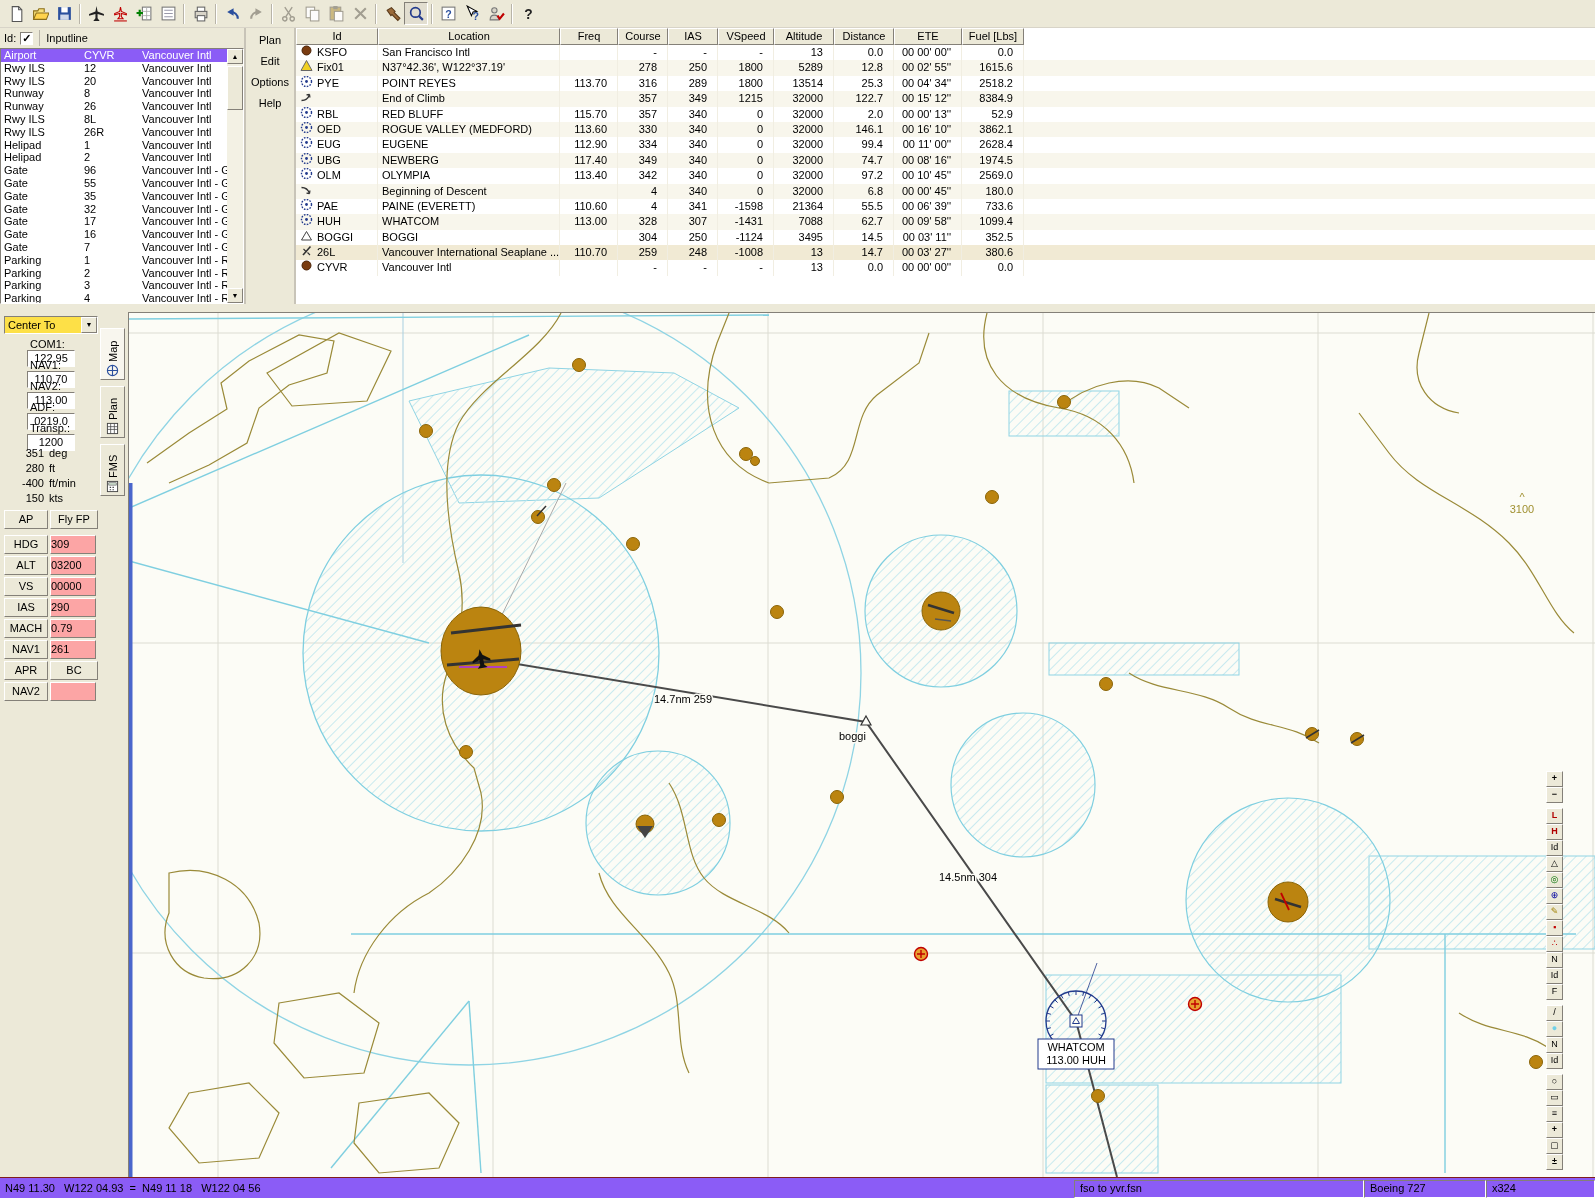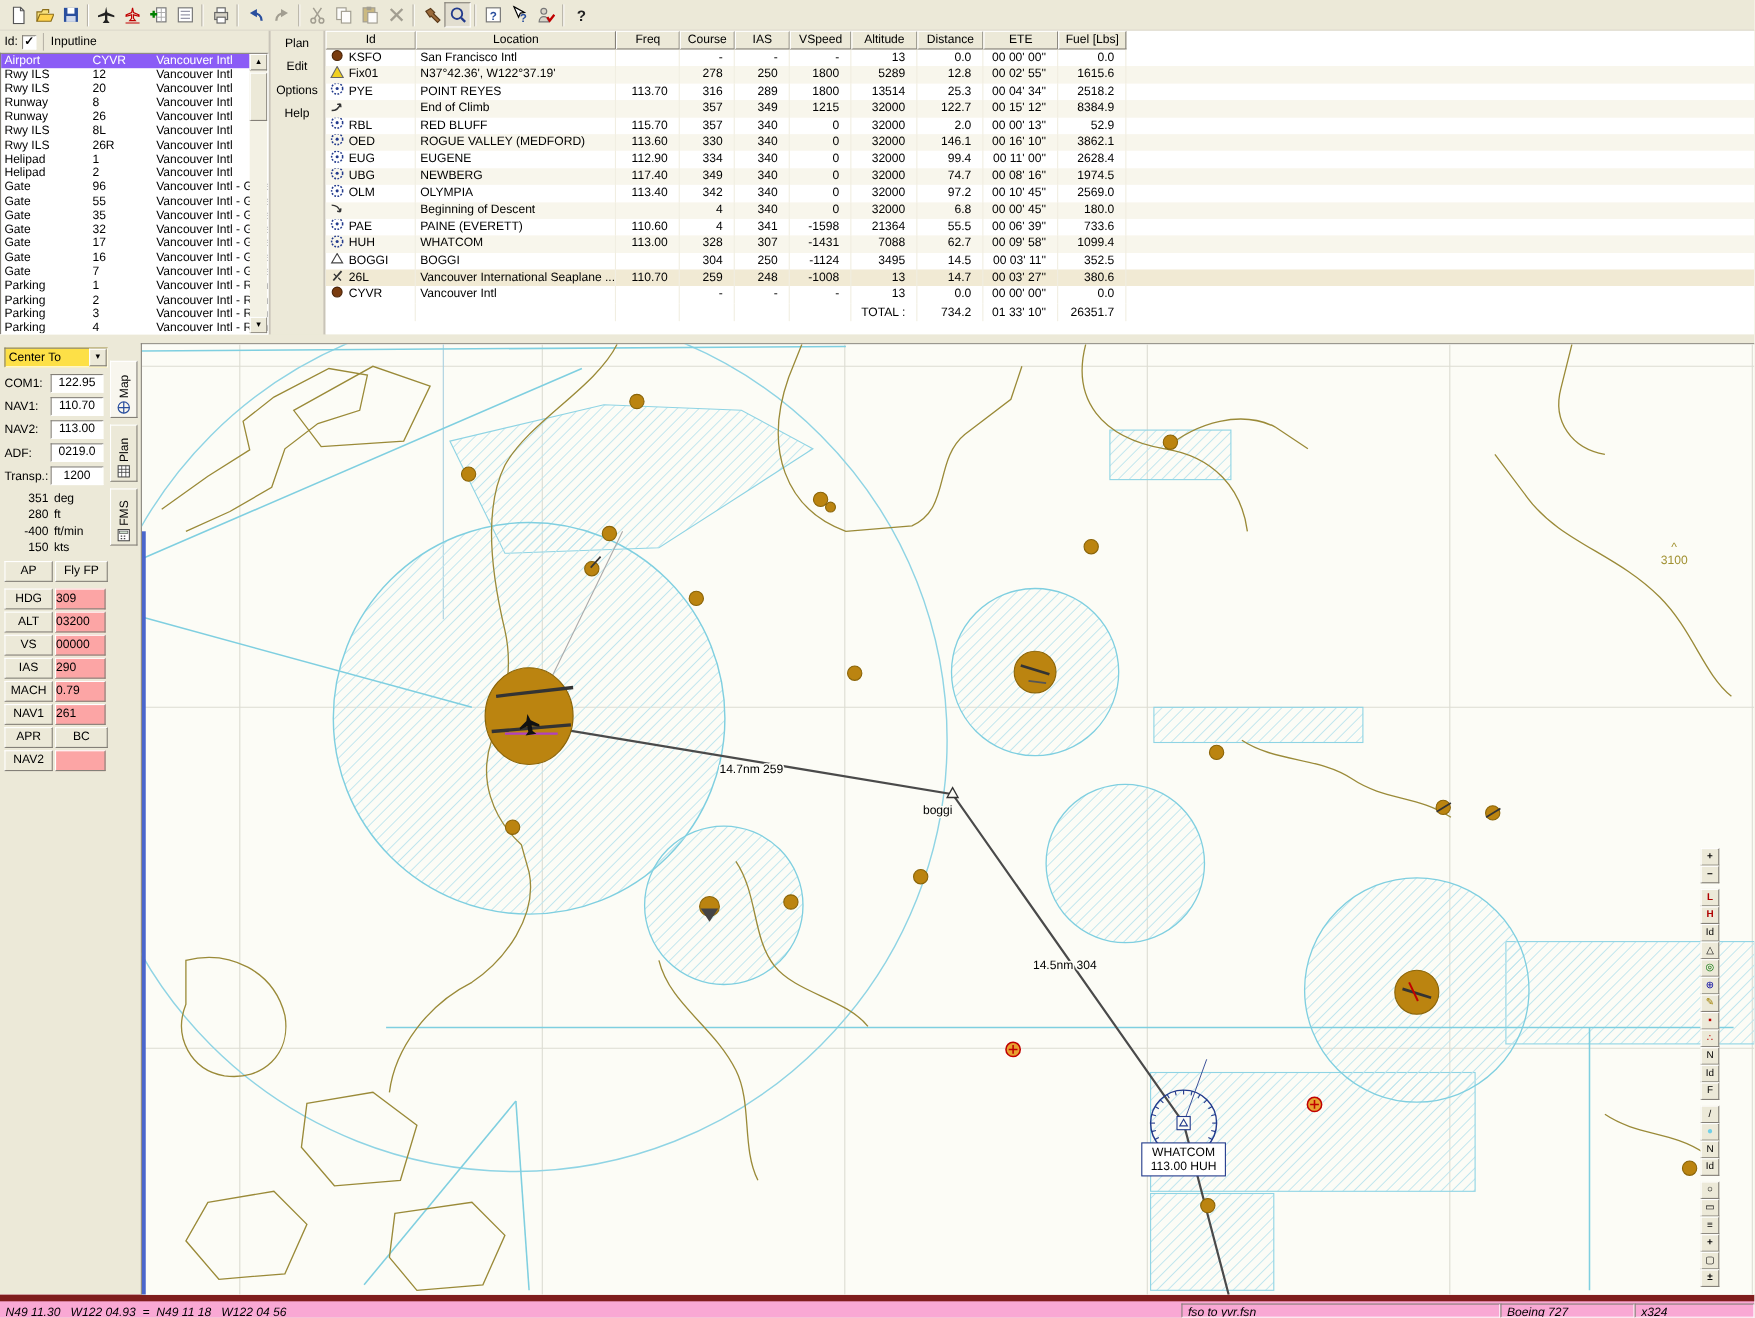--- a/index.html
+++ b/index.html
@@ -46,21 +46,21 @@
   .pc.idc { display:flex; align-items:center; gap:4px; }
   .pc.idc svg { width:13px; height:13px; flex:none; }
   .ptotal { height:16px; line-height:16px; }
 
   
   .main { height:873px; display:flex; padding-top:8px; }
   .leftpanel { width:100px; padding:4px 2px 0 4px; }
   .combo { display:flex; height:18px; margin-bottom:4px; background:#fde047; border:1px solid; border-color:#848078 #fff #fff #848078; }
   .combo .cval { flex:1; padding:2px 3px; }
   .combo .cbtn { width:16px; border:1px solid; border-color:#fff #848078 #848078 #fff; background:#ece9d8; font-size:7px; text-align:center; line-height:14px; }
-  .rrow { display:flex; align-items:center; height:21px; }
+  .rrow { display:flex; align-items:center; height:21px;flex-direction:column; }
   .rrow .rlab { width:42px; }
   .rrow .rval { width:48px; height:17px; line-height:15px; text-align:center; background:#fff; border:1px solid; border-color:#848078 #fff #fff #848078; }
   .readouts { margin:3px 0 4px 0; }
   .rdrow { display:flex; height:15px; line-height:15px; }
   .rdrow .rdv { width:40px; text-align:right; }
   .rdrow .rdu { padding-left:5px; }
   .aprow { display:flex; gap:2px; margin-bottom:2px; }
   .apbtn { width:44px; height:19px; line-height:17px; text-align:center; border:1px solid; border-color:#fff #848078 #848078 #fff; background:#ece9d8; }
   .apval { width:46px; height:19px; line-height:17px; text-align:left; border:1px solid; border-color:#fff #848078 #848078 #fff; background:#fca5a5; }
 
@@ -70,21 +70,21 @@
   .vtab .vlab { writing-mode:vertical-rl; transform:rotate(180deg); flex:1; display:flex; align-items:center; padding-top:2px; }
   .vtab svg { width:13px; height:13px; }
 
   .mapwrap { flex:1; position:relative; background:#fcfcf6; border-top:1px solid #848078; border-left:1px solid #848078; }
   .mapwrap svg.mapsvg { display:block; }
   .maptools { position:absolute; right:32px; top:458px; width:17px; display:flex; flex-direction:column; }
   .mtbtn { height:16px; border:1px solid; border-color:#fff #848078 #848078 #fff; background:#ece9d8; font-size:9px; line-height:13px; text-align:center; overflow:hidden; }
   .mtgap { height:5px; }
 
   
-  .statusbar { height:21px; display:flex; align-items:stretch; background:#f9a8d4; border-top:6px solid #7f1d1d; padding-top:2px;font-style:italic; }
+  .statusbar { height:21px; display:flex; align-items:stretch; background:#8b5cf6; border-top:1px solid #7f1d1d; padding-top:2px; }
   .scell { border:1px solid; border-color:#848078 #fff #fff #848078; padding:1px 5px; white-space:pre; overflow:hidden; }
   .scoord { flex:1; border-color:transparent; padding-left:4px; }
   .sfile { width:290px; }
   .sac { width:122px; }
   .szoom { width:109px; }
 </style>
 </head>
 <body>
 
 <div class="toolbar" id="toolbar">
@@ -619,32 +619,20 @@
           <div class="pc">Vancouver Intl</div>
           <div class="pc num"></div>
           <div class="pc num">-</div>
           <div class="pc num">-</div>
           <div class="pc num">-</div>
           <div class="pc num">13</div>
           <div class="pc num">0.0</div>
           <div class="pc num">00 00' 00''</div>
           <div class="pc num">0.0</div>
         </div>
-      </div>
-    <div class="pgrid ptotal" id="ptotal">
-        <div class="pc num"></div>
-        <div class="pc num"></div>
-        <div class="pc num"></div>
-        <div class="pc num"></div>
-        <div class="pc num"></div>
-        <div class="pc num"></div>
-        <div class="pc num">TOTAL :</div>
-        <div class="pc num">734.2</div>
-        <div class="pc num">01 33' 10''</div>
-        <div class="pc num">26351.7</div>
       </div>
   </div>
 </div>
 
 <div class="main">
   <div class="leftpanel">
     <div class="combo">
       <span class="cval">Center To</span>
       <span class="cbtn">▼</span>
     </div>

